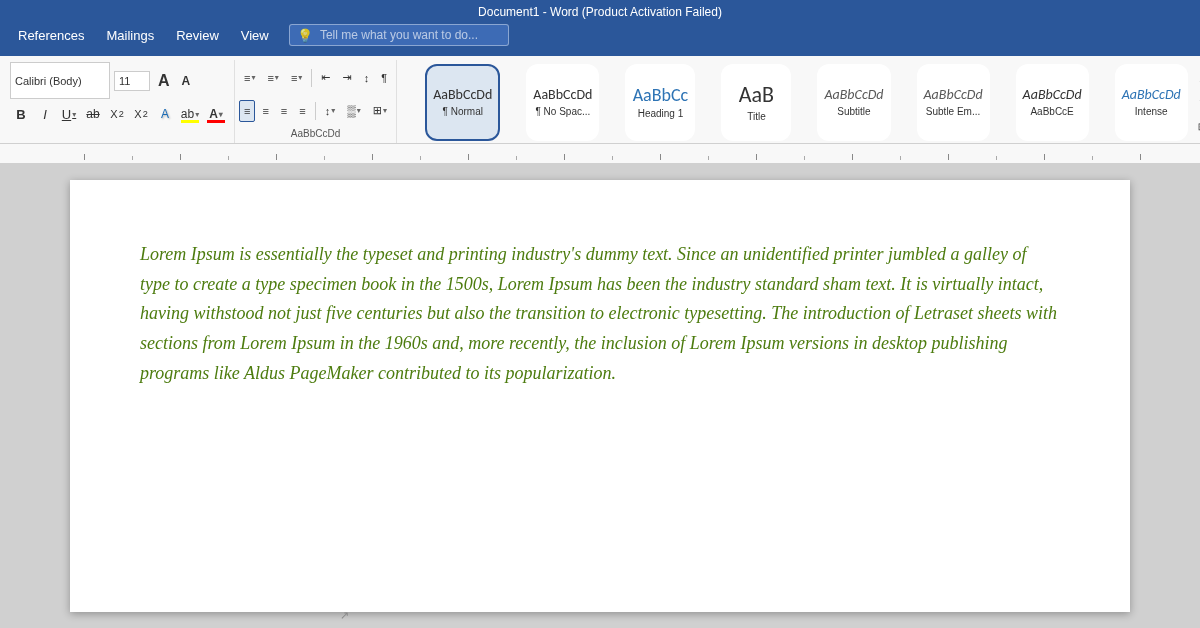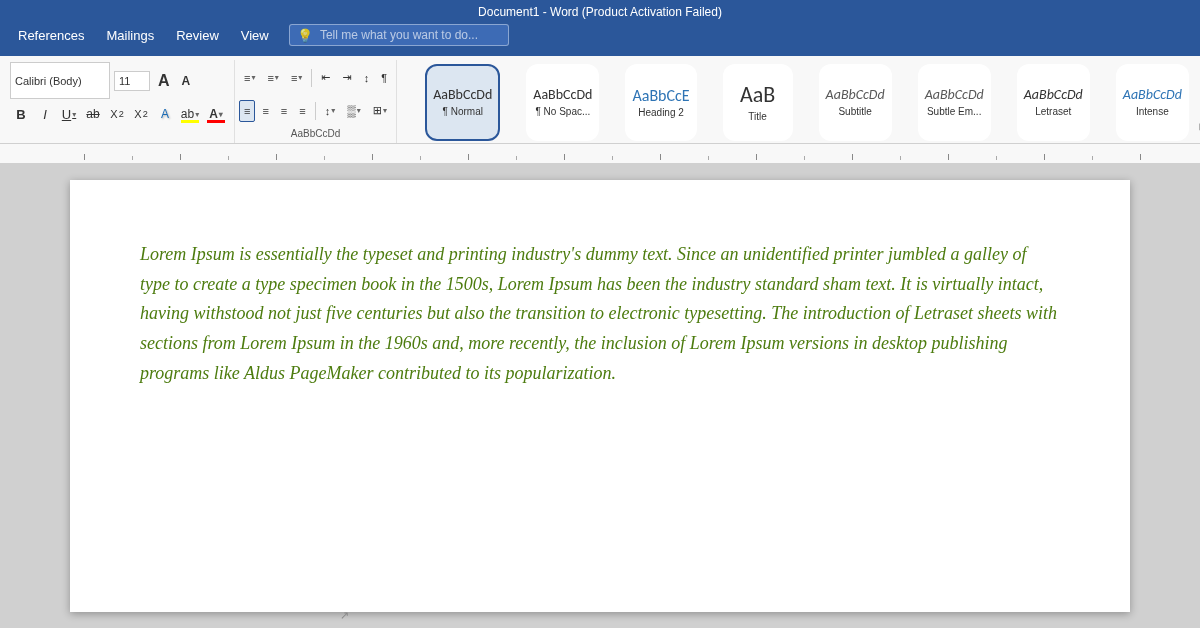--- a/index.html
+++ b/index.html
@@ -393,44 +393,44 @@
       <div class="style-item active">
         <span class="style-preview normal">AaBbCcDd</span>
         <span class="style-name">¶ Normal</span>
       </div>
 
       <div class="style-item">
         <span class="style-preview no-space">AaBbCcDd</span>
         <span class="style-name">¶ No Spac...</span>
       </div>
 
-
-      <div class="style-item">
-        <span class="style-preview heading2">AaBbCcE</span>
-        <span class="style-name">Heading 2</span>
-      </div>
+      <div class="style-item">
+        <span class="style-preview heading1">AaBbCc</span>
+        <span class="style-name">Heading 1</span>
+      </div>
+
 
       <div class="style-item">
         <span class="style-preview title">AaB</span>
         <span class="style-name">Title</span>
       </div>
 
       <div class="style-item">
         <span class="style-preview subtitle">AaBbCcDd</span>
         <span class="style-name">Subtitle</span>
       </div>
 
       <div class="style-item">
         <span class="style-preview subtle-em">AaBbCcDd</span>
         <span class="style-name">Subtle Em...</span>
       </div>
 
       <div class="style-item">
         <span class="style-preview emphasis">AaBbCcDd</span>
-        <span class="style-name">Letraset</span>
+        <span class="style-name">AaBbCcE</span>
       </div>
 
       <div class="style-item">
         <span class="style-preview intense">AaBbCcDd</span>
         <span class="style-name">Intense</span>
       </div>
 
       <div style="display:flex;flex-direction:column;gap:2px;margin-left:2px;">
         <button class="icon-btn" style="font-size:10px;">▲</button>
         <button class="icon-btn" style="font-size:10px;">▼</button>

